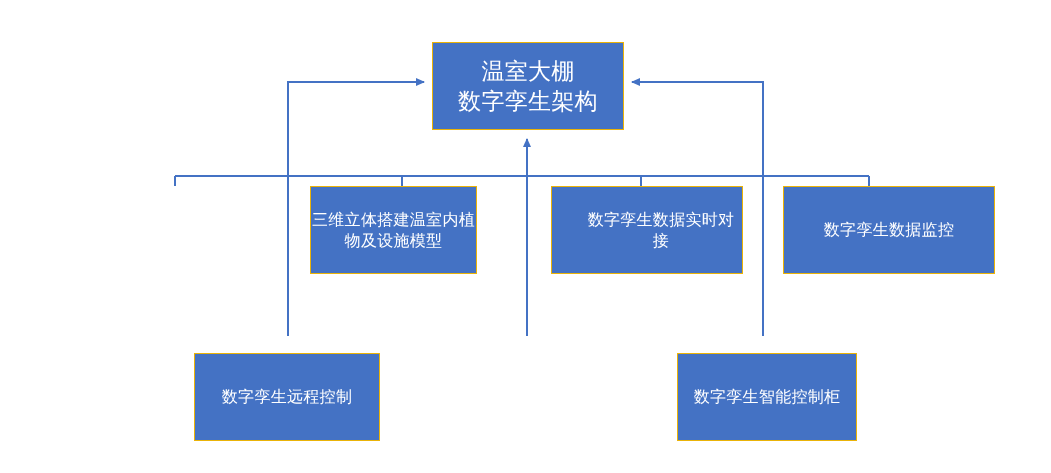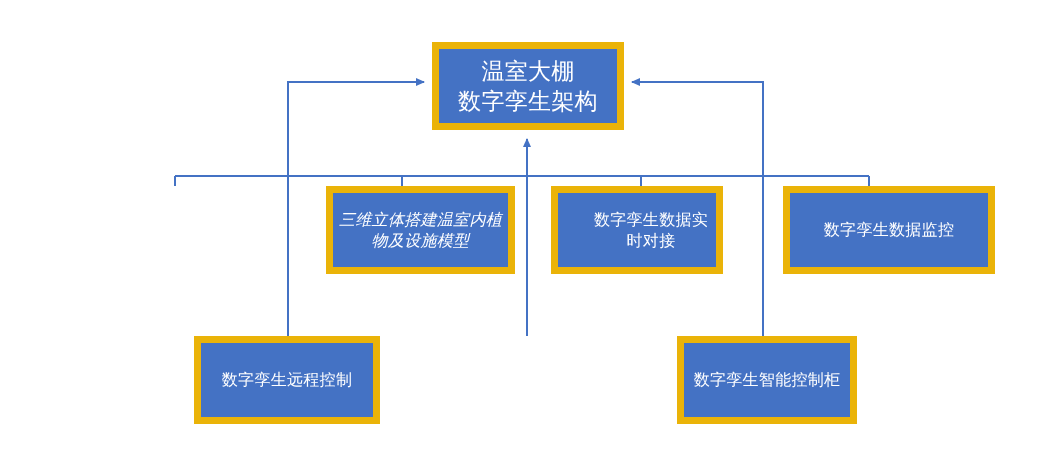--- a/index.html
+++ b/index.html
@@ -23,21 +23,21 @@
     left: 0;
     top: 0;
     width: 1051px;
     height: 473px;
     pointer-events: none;
   }
   .node {
     position: absolute;
     box-sizing: border-box;
     background: #4472c4;
-    border: 7px solid #eab308;
+    border: 1px solid #eab308;
     color: #ffffff;
     display: flex;
     align-items: center;
     justify-content: center;
     text-align: center;
     line-height: 1.32;
     letter-spacing: 0.3px;
     white-space: pre-line;
     -webkit-font-smoothing: antialiased;
   }
@@ -48,27 +48,27 @@
     height: 88px;
     font-size: 23px;
     font-weight: 400;
   }
   .node-l2 {
     font-size: 16px;
     height: 88px;
     top: 186px;
   }
   .node-l2-a { left: 83px;  width: 185px; }
-  .node-l2-b { left: 326px; width: 189px; font-style: italic; }
-  .node-l2-c { left: 551px; width: 172px; padding-left: 28px; }
+  .node-l2-b { left: 310px; width: 167px; }
+  .node-l2-c { left: 551px; width: 192px; padding-left: 28px; }
   .node-l2-d { left: 783px; width: 212px; }
   .node-l3 {
     font-size: 16px;
     height: 88px;
-    top: 336px;
+    top: 353px;
     text-align: center;
   }
   .node-l3-a { left: 194px; width: 186px; }
   .node-l3-b { left: 437px; width: 180px; }
   .node-l3-c { left: 677px; width: 180px; }
 </style>
 </head>
 <body>
 
 <div id="canvas">

